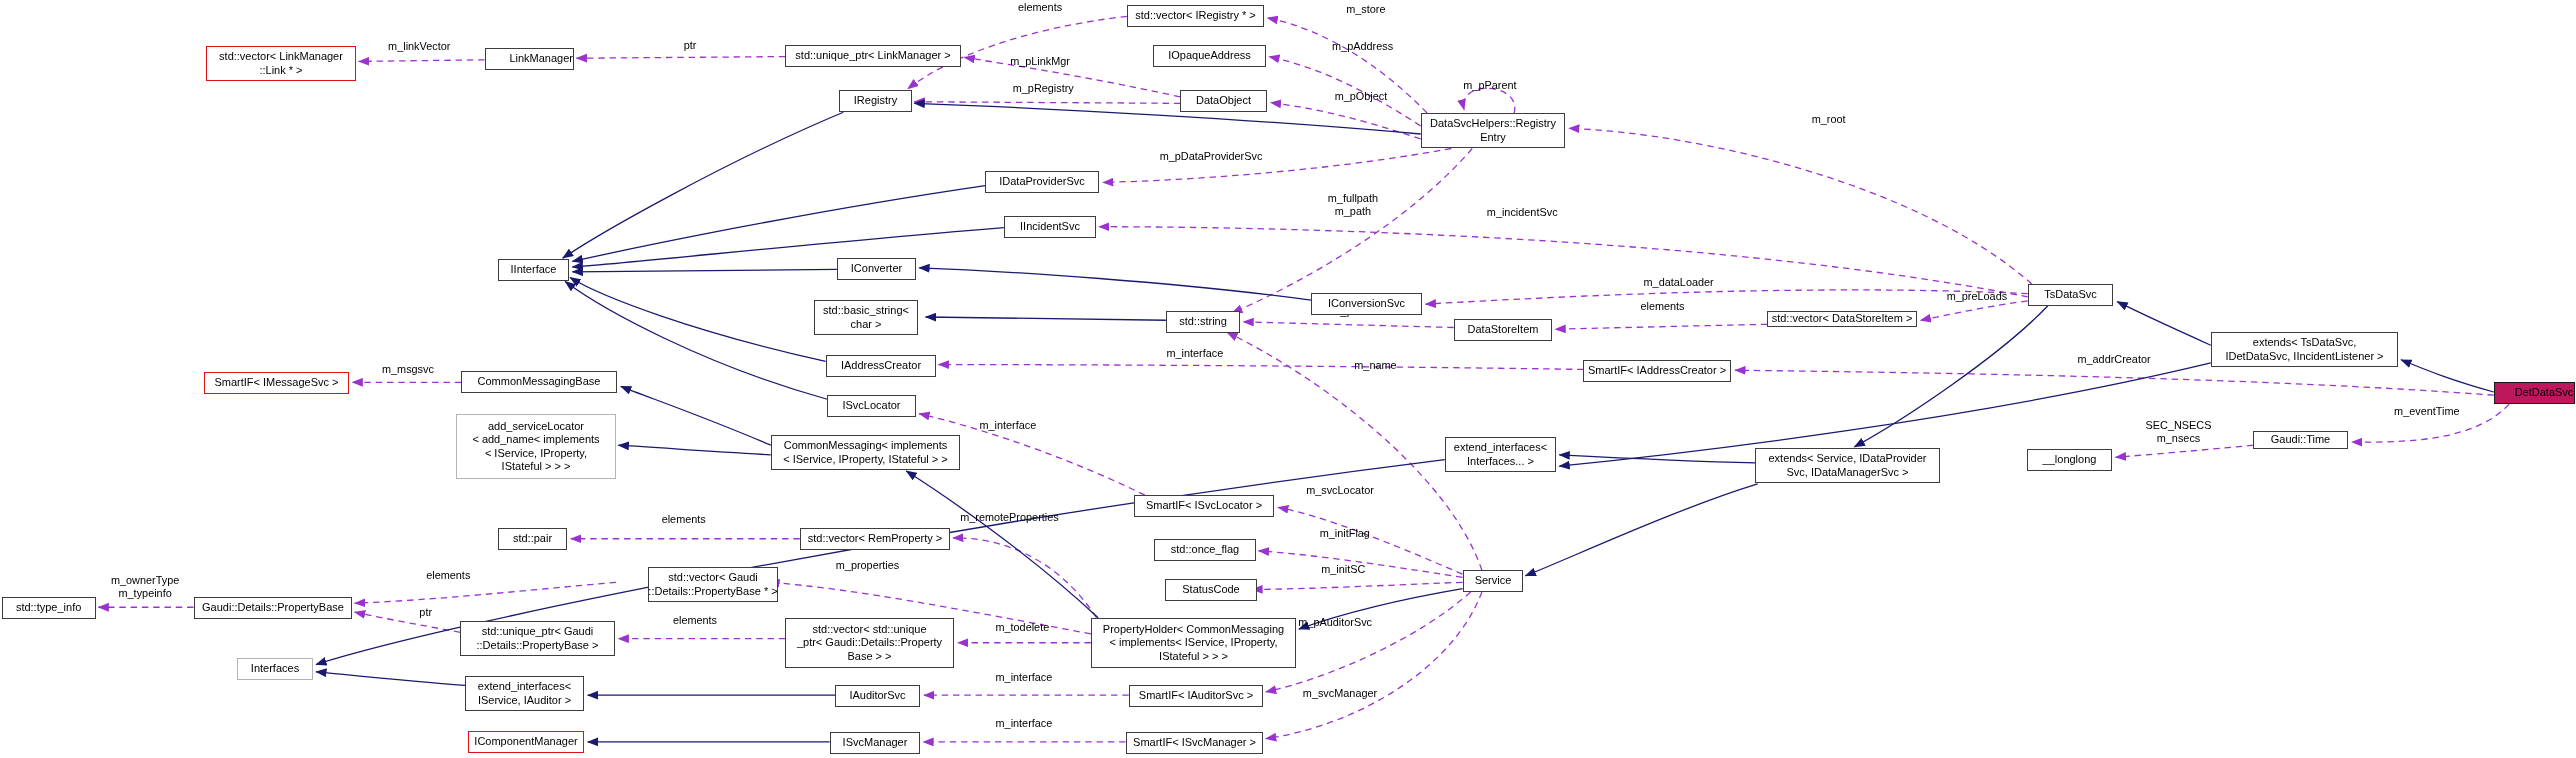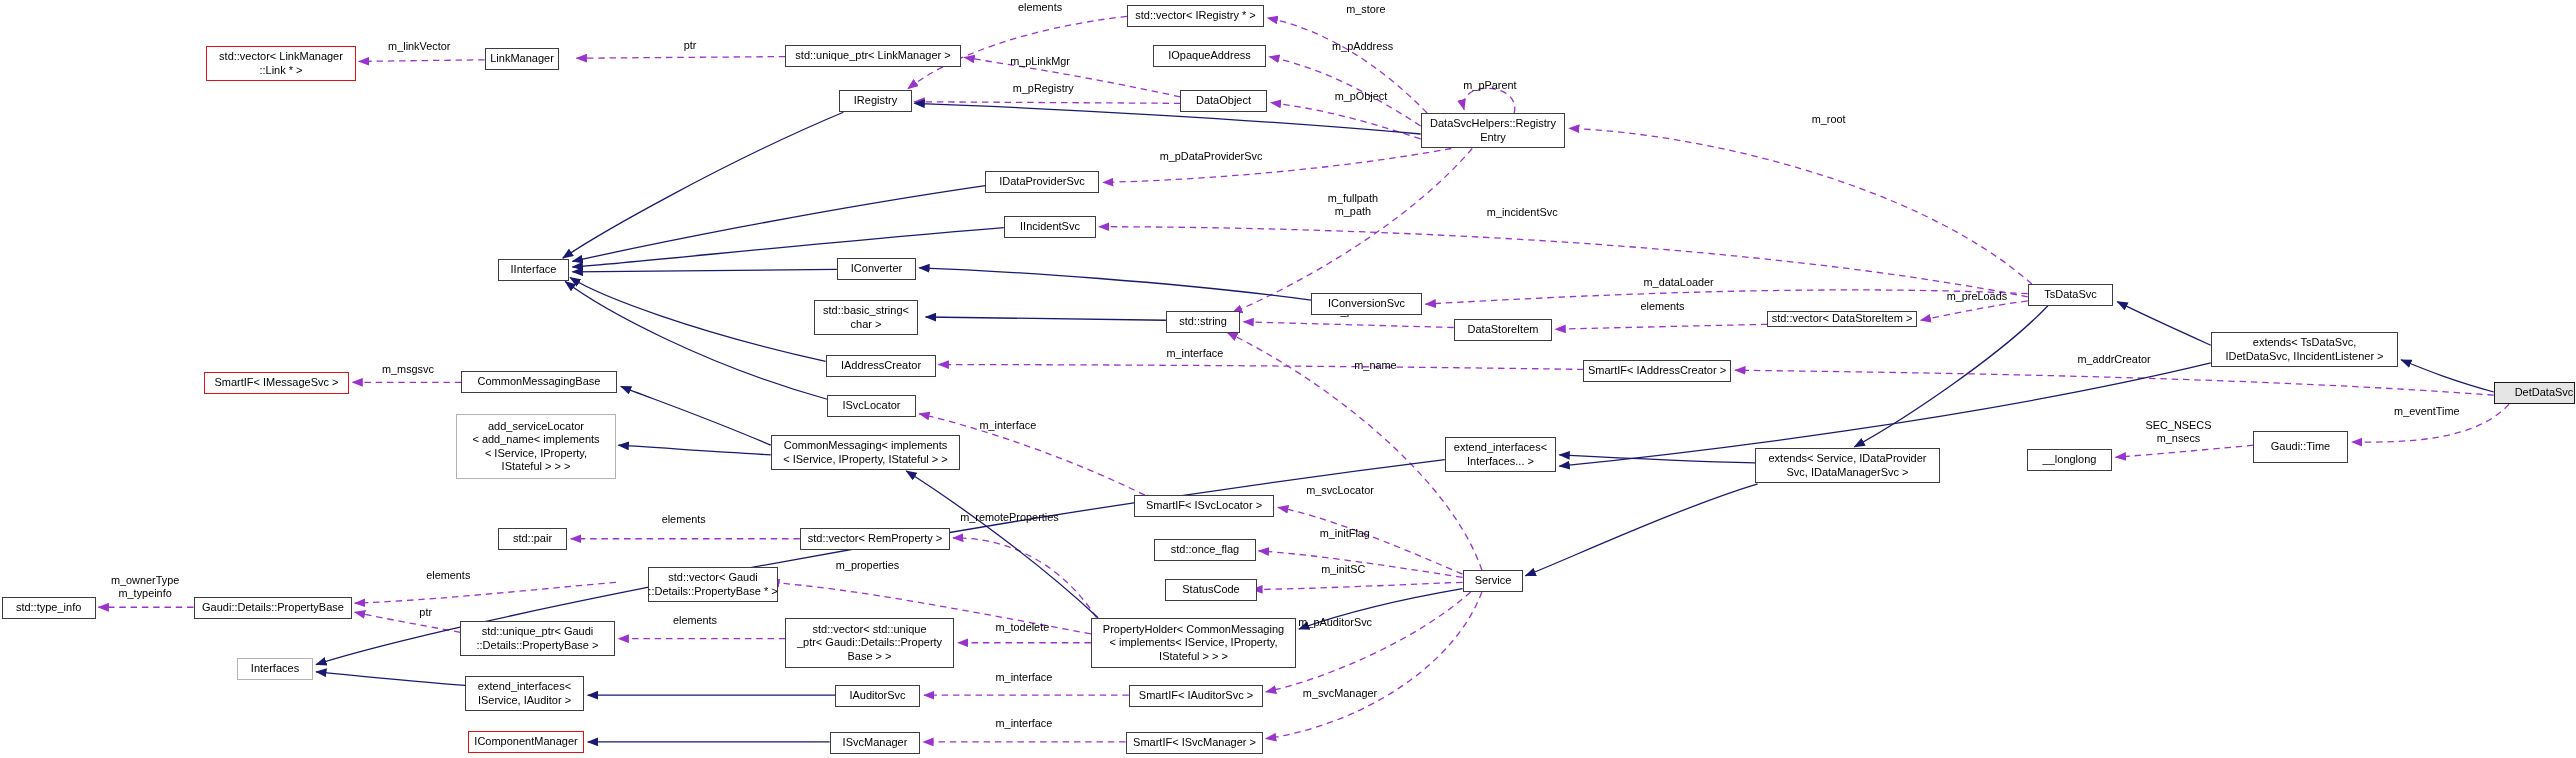--- a/index.html
+++ b/index.html
@@ -5,21 +5,21 @@
   html,body{margin:0;padding:0;background:#ffffff;}
   #stage{position:relative;width:2576px;height:759px;background:#ffffff;overflow:hidden;
          font-family:"Liberation Sans","DejaVu Sans",sans-serif;}
   #edges{position:absolute;left:0;top:0;width:2576px;height:759px;}
   .node{position:absolute;box-sizing:border-box;background:#ffffff;border:1.2px solid #3d3d3d;
         display:flex;flex-direction:column;align-items:center;justify-content:center;
         font-size:11px;line-height:1.2;color:#000;text-align:center;cursor:pointer;z-index:2;}
   .node span{white-space:nowrap;display:block;}
   .node.red{border-color:#e01212;}
   .node.light{border-color:#b4b4b4;}
-  .node.subject{background:#e5e5e5;border-color:#1a1a1a;border-width:1.6px;padding-left:19px;}
+  .node.subject{background:#be185d;border-color:#1a1a1a;border-width:1.6px;padding-left:19px;}
   .edge-member{fill:none;stroke:#9a32cd;stroke-width:1.6;stroke-dasharray:8 6;}
   .edge-inherit{fill:none;stroke:#191970;stroke-width:1.6;}
   text.edge-label{font-family:"Liberation Sans","DejaVu Sans",sans-serif;font-size:13.5px;fill:#000;}
 </style>
 </head>
 <body>
 
 <div id="stage">
   <svg id="edges" width="2576" height="759" viewBox="0 0 3195 941">
     <defs>
@@ -134,21 +134,21 @@
         <text class="edge-label" text-anchor="middle" x="180"><tspan x="180" y="724">m_ownerType</tspan><tspan x="180" y="740">m_typeinfo</tspan></text>
         <text class="edge-label" text-anchor="middle" x="1270"><tspan x="1270" y="844">m_interface</tspan></text>
         <text class="edge-label" text-anchor="middle" x="1270"><tspan x="1270" y="902">m_interface</tspan></text>
       </g>
   </svg>
   <div id="nodes">
       <div class="node red" style="left: 206px; top: 46px; width: 150px; height: 35px;">
         <span>std::vector&lt; LinkManager</span>
         <span>::Link * &gt;</span>
       </div>
-      <div class="node" style="left: 485px; top: 48px; width: 74px; height: 22px;">
+      <div class="node" style="left: 485px; top: 48px; width: 89px; height: 22px; align-items: flex-end;">
         <span>LinkManager</span>
       </div>
       <div class="node" style="left: 785px; top: 45px; width: 176px; height: 22px;">
         <span>std::unique_ptr&lt; LinkManager &gt;</span>
       </div>
       <div class="node" style="left: 1127px; top: 4.8px; width: 137px; height: 22px;">
         <span>std::vector&lt; IRegistry * &gt;</span>
       </div>
       <div class="node" style="left: 1153px; top: 45px; width: 113px; height: 22px;">
         <span>IOpaqueAddress</span>
@@ -230,21 +230,21 @@
         <span>extend_interfaces&lt;</span>
         <span>Interfaces... &gt;</span>
       </div>
       <div class="node" style="left: 1755px; top: 448px; width: 185px; height: 35px;">
         <span>extends&lt; Service, IDataProvider</span>
         <span>Svc, IDataManagerSvc &gt;</span>
       </div>
       <div class="node" style="left: 2027px; top: 449px; width: 85px; height: 22px;">
         <span>__longlong</span>
       </div>
-      <div class="node" style="left: 2253px; top: 431px; width: 95px; height: 32px; text-align: right;">
+      <div class="node" style="left: 2253px; top: 431px; width: 95px; height: 18px; text-align: right;">
         <span>Gaudi::Time</span>
       </div>
       <div class="node" style="left: 1134px; top: 495px; width: 140px; height: 22px;">
         <span>SmartIF&lt; ISvcLocator &gt;</span>
       </div>
       <div class="node" style="left: 498px; top: 528px; width: 69px; height: 22px;">
         <span>std::pair</span>
       </div>
       <div class="node" style="left: 800px; top: 528px; width: 150px; height: 22px;">
         <span>std::vector&lt; RemProperty &gt;</span>

